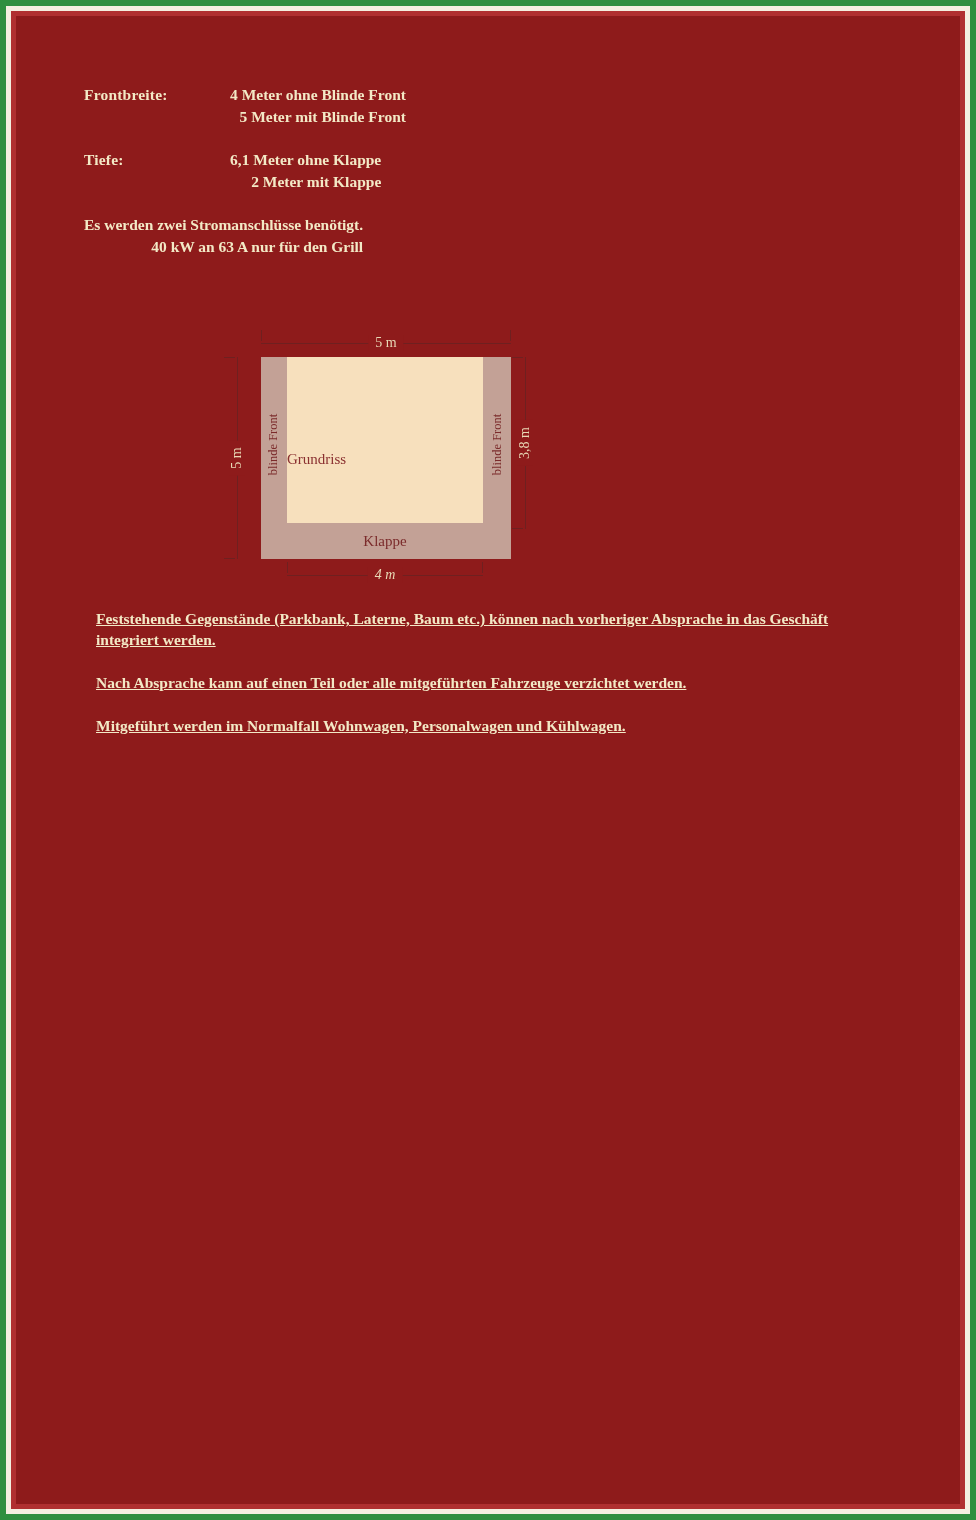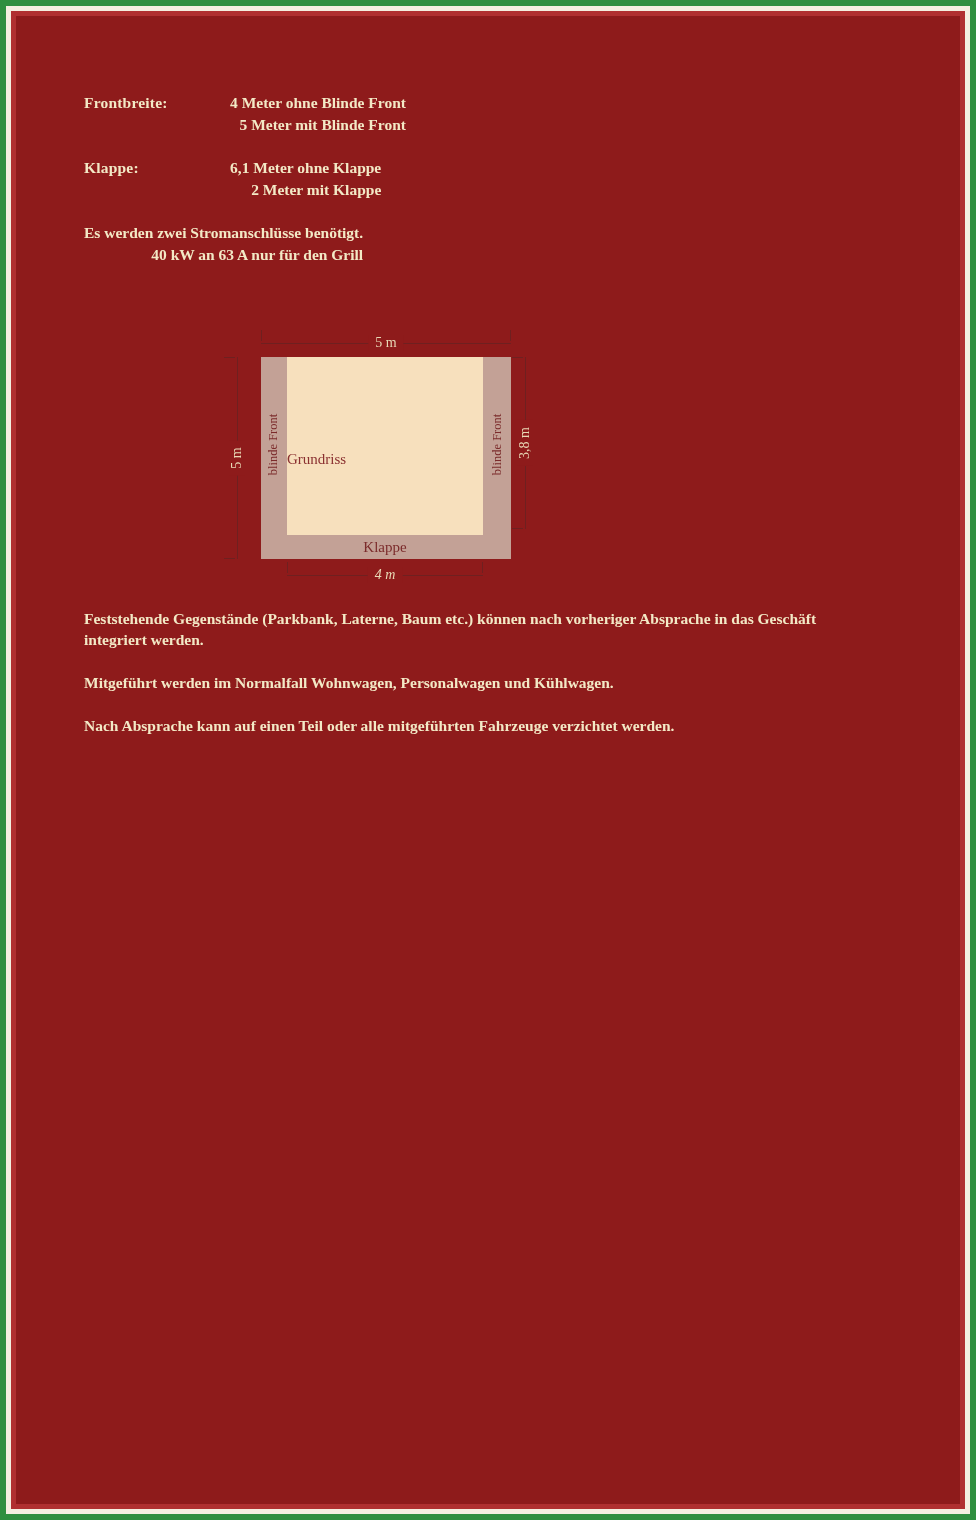--- a/index.html
+++ b/index.html
@@ -53,21 +53,20 @@
   
   .specs {
     position: absolute;
     left: 68px;
     top: 68px;
     width: 780px;
   }
   .spec-row {
     display: flex;
     margin-bottom: 22px;
-    margin-top: 8px;
   }
   .spec-label {
     width: 146px;
     flex: 0 0 146px;
     color: #f3e9c6;
     font-weight: bold;
     font-size: 15.5px;
     letter-spacing: .2px;
     line-height: 21px;
   }
@@ -198,59 +197,59 @@
     color: #7b2b2b;
     font-size: 12.5px;
   }
   .bf-left { left: 0; }
   .bf-right { right: 0; }
   .klappe {
     position: absolute;
     left: 26px;
     bottom: 0;
     width: 196px;
-    height: 24px;
+    height: 36px;
     background: #c3a196;
     display: flex;
     align-items: center;
     justify-content: center;
     color: #7b2b2b;
     font-size: 15px;
   }
 
   
   .notes {
     position: absolute;
     left: 68px;
     top: 592px;
     width: 790px;
     color: #f3e9c6;
     font-weight: bold;
     font-size: 15.5px;
     line-height: 21px;
   }
-  .notes p { margin: 0 0 22px 0; }
+  .notes p { margin: 0 0 22px 12px; text-decoration: underline; }
 </style>
 </head>
 <body>
 
 <div class="page-body">
 
   <div class="specs">
 
     <div class="spec-row">
       <div class="spec-label">Frontbreite:</div>
       <div class="spec-values">
         <div>4 Meter ohne Blinde Front</div>
         <div>5 Meter mit Blinde Front</div>
       </div>
     </div>
 
     <div class="spec-row">
-      <div class="spec-label">Klappe:</div>
+      <div class="spec-label">Tiefe:</div>
       <div class="spec-values">
         <div>6,1 Meter ohne Klappe</div>
         <div>2 Meter mit Klappe</div>
       </div>
     </div>
 
     <div class="spec-row">
       <div class="spec-values">
         <div>Es werden zwei Stromanschlüsse benötigt.</div>
         <div>40 kW an 63 A nur für den Grill</div>
@@ -299,21 +298,21 @@
       <div class="blinde-front bf-right">
         <span>blinde Front</span>
       </div>
       <div class="klappe">Klappe</div>
     </div>
 
   </div>
 
   <div class="notes">
     <p>Feststehende Gegenstände (Parkbank, Laterne, Baum etc.) können nach vorheriger Absprache in das Geschäft integriert werden.</p>
+    <p>Nach Absprache kann auf einen Teil oder alle mitgeführten Fahrzeuge verzichtet werden.</p>
     <p>Mitgeführt werden im Normalfall Wohnwagen, Personalwagen und Kühlwagen.</p>
-    <p>Nach Absprache kann auf einen Teil oder alle mitgeführten Fahrzeuge verzichtet werden.</p>
   </div>
 
 </div>
 
 <div class="page-frame"></div>
 <div class="page-frame-inner"></div>
 <div class="page-frame-inner2"></div>
 
 </body></html>

